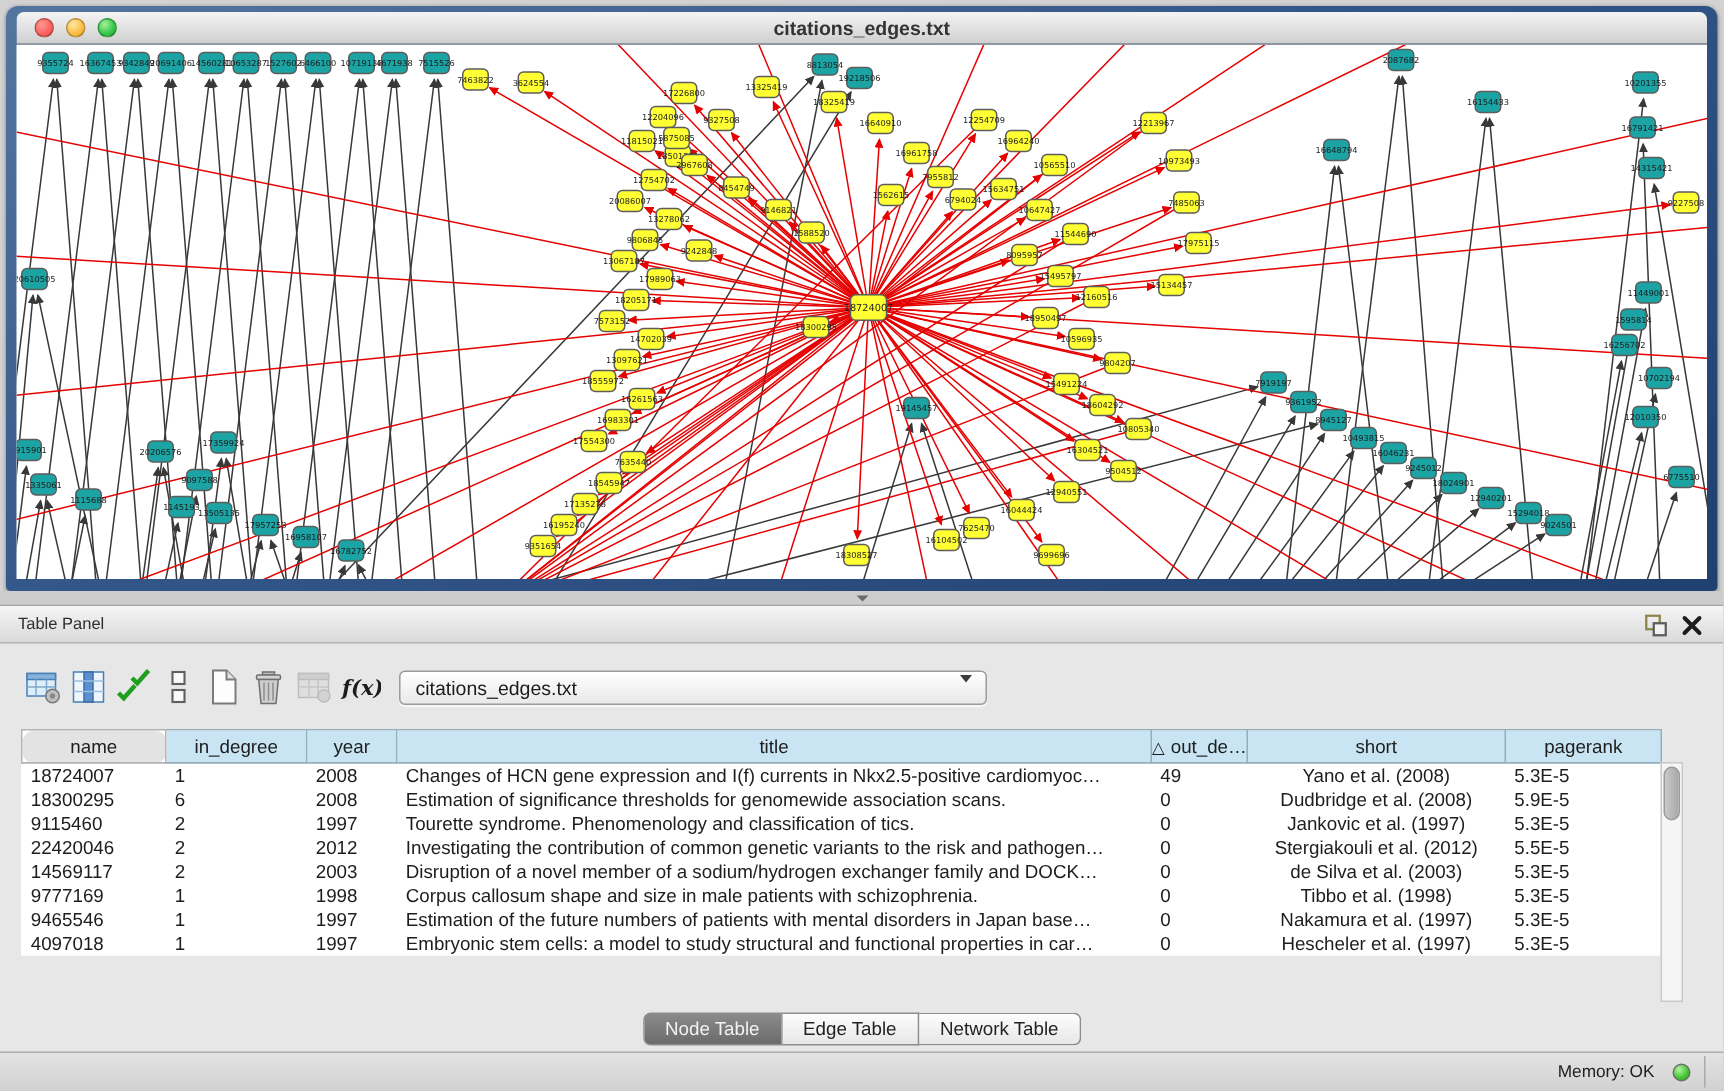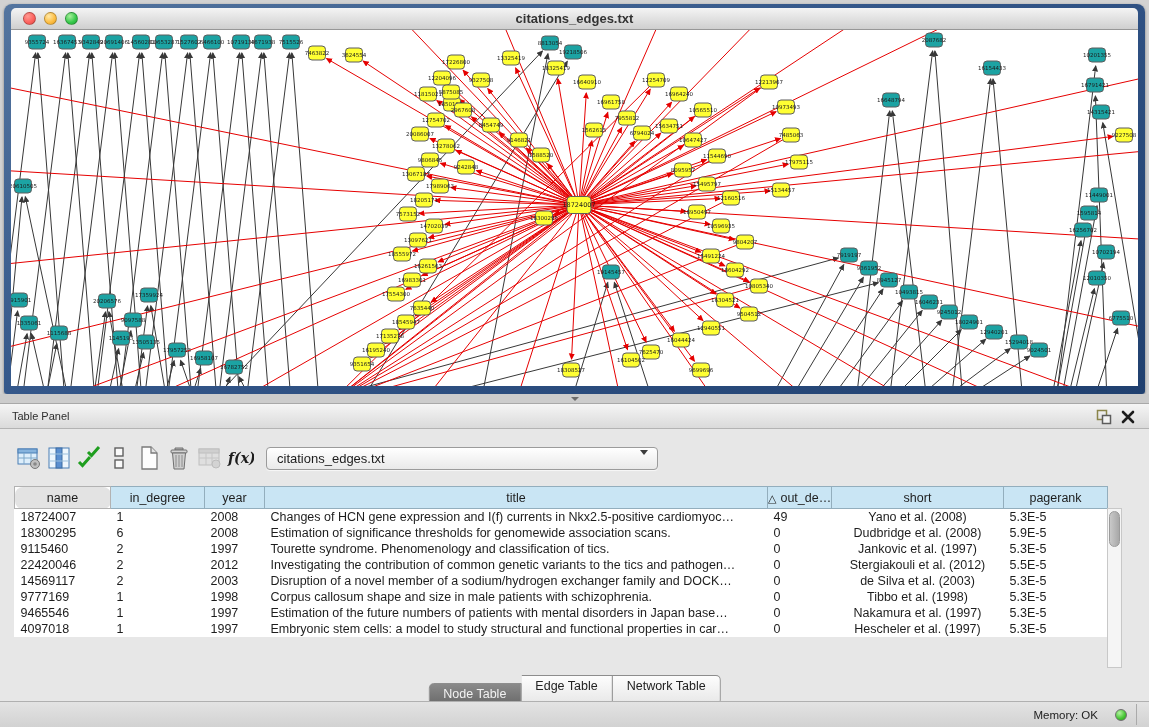--- a/index.html
+++ b/index.html
@@ -97,30 +97,30 @@
   .vthumb {
     position:absolute; left:1px; right:1px; top:2px; height:36px; border-radius:6px;
     background:linear-gradient(90deg,#c9c9c9,#a8a8a8); border:1px solid #9b9b9b;
   }
 
   .tabs { position:absolute; left:50%; top:246px; transform:translateX(-50%); display:flex; }
   .tab {
     font-size:12.5px; padding:3px 14px; border:1px solid #8d8d8d; border-left-width:0;
     background:linear-gradient(#fdfdfd,#e7e7e7); color:#222; white-space:nowrap;
   }
-  .tab:first-child { border-left-width:1px; border-radius:5px 0 0 5px;margin-top:8px; }
+  .tab:first-child { border-left-width:1px; border-radius:5px 0 0 5px; }
   .tab:last-child  { border-radius:0 5px 5px 0; }
   .tab.active { background:linear-gradient(#8a8a8a,#6b6b6b); color:#f2f2f2; }
 
   
   .status-bar {
     position:absolute; left:0; bottom:0; width:100%; height:26px;
     background:linear-gradient(#e3e3e3,#d2d2d2); border-top:1px solid #b0b0b0;
   }
-  .status-right { position:absolute; right:22px; top:0; height:26px; display:flex; align-items:center; gap:17px; font-size:11.5px; color:#222;text-align:right; }
+  .status-right { position:absolute; right:22px; top:0; height:26px; display:flex; align-items:center; gap:12px; font-size:11.5px; color:#222;text-align:right; }
   .mem-dot { width:12px; height:12px; border-radius:50%; border:1px solid #6f6f6f;
     background:radial-gradient(circle at 35% 30%, #b2f39f, #43c431 60%, #2b9e1e); }
   .status-sep { position:absolute; right:12px; top:2px; bottom:2px; width:1px; background:#aaaaaa; }
 </style>
 </head>
 <body>
 
 <div class="net-frame">
   <div class="titlebar">
     <div class="lights">
@@ -691,21 +691,21 @@
             <td>1997</td>
             <td>Tourette syndrome. Phenomenology and classification of tics.</td>
             <td>0</td>
             <td class="center">Jankovic et al. (1997)</td>
             <td>5.3E-5</td>
           </tr>
           <tr>
             <td>22420046</td>
             <td>2</td>
             <td>2012</td>
-            <td>Investigating the contribution of common genetic variants to the tics and pathogen…</td>
+            <td>Investigating the contribution of common genetic variants to the risk and pathogen…</td>
             <td>0</td>
             <td class="center">Stergiakouli et al. (2012)</td>
             <td>5.5E-5</td>
           </tr>
           <tr>
             <td>14569117</td>
             <td>2</td>
             <td>2003</td>
             <td>Disruption of a novel member of a sodium/hydrogen exchanger family and DOCK…</td>
             <td>0</td>

